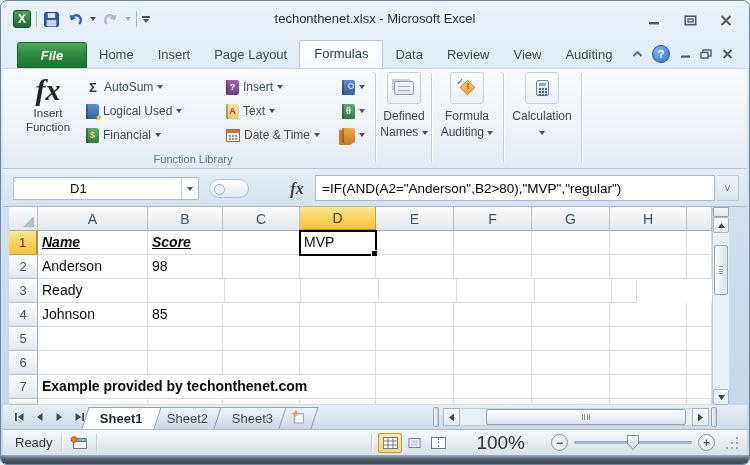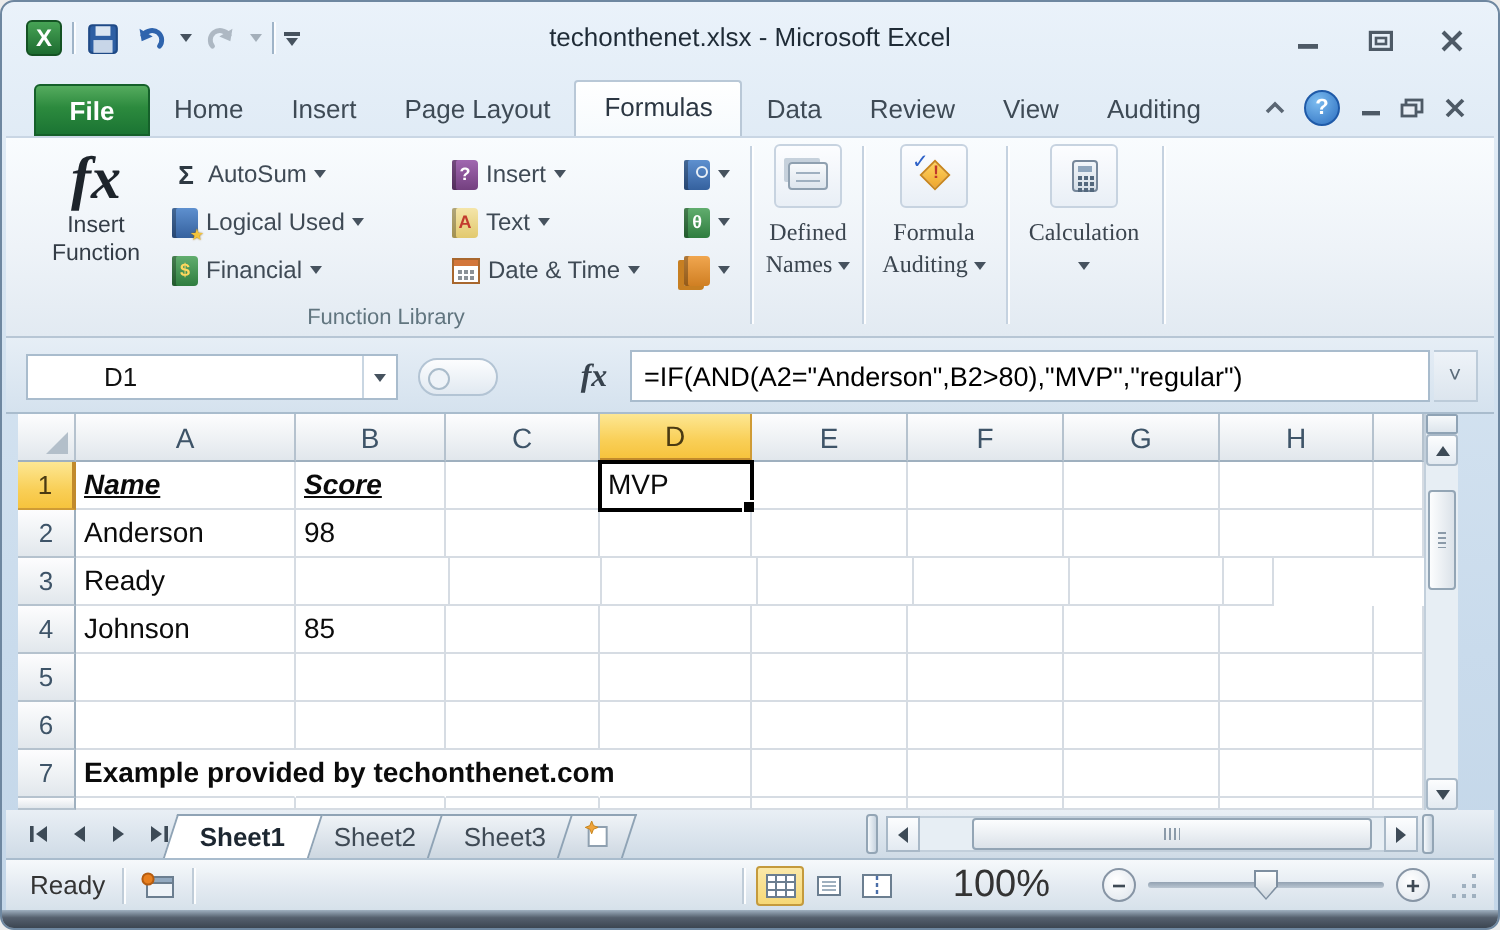--- a/index.html
+++ b/index.html
@@ -18,23 +18,23 @@
   .tri{width:0;height:0;border-left:3.5px solid transparent;border-right:3.5px solid transparent;border-top:4px solid #46525e;}
   .tri.dis{border-top-color:#a4afba;}
   .qat-more{display:flex;flex-direction:column;align-items:center;gap:1px;}
   .qat-more .bar{width:8px;height:2px;background:#46525e;}
   .title{position:absolute;left:200px;right:200px;top:10px;text-align:center;font-size:13px;color:#1f2b36;white-space:nowrap;}
   .winbtns{position:absolute;right:16px;top:13px;display:flex;gap:22px;align-items:center;}
   .wglyph{width:14px;height:12px;display:flex;align-items:flex-end;justify-content:center;}
 
   
   .tabrow{position:absolute;left:2px;right:2px;top:39px;height:28px;display:flex;align-items:flex-end;}
-  .file-tab{margin-left:14px;width:58px;height:26px;border-radius:3px 3px 0 0;border:1px solid #15602a;
+  .file-tab{margin-left:14px;width:70px;height:26px;border-radius:3px 3px 0 0;border:1px solid #15602a;
     background:linear-gradient(#55ab5e,#2c8a3e 45%,#1b7433);color:#fff;font-size:13px;font-weight:bold;
-    display:flex;align-items:center;justify-content:center;}
+    display:flex;align-items:center;justify-content:center;font-style:italic;}
   .rtab{padding:5px 12px 6px;font-size:13px;color:#3e4a55;}
   .rtab.active{background:linear-gradient(#ffffff,#f6fafd);border:1px solid #b9c8d7;border-bottom:none;
     border-radius:2px 2px 0 0;color:#2b3642;padding:5px 14px 7px;}
   .ribrt{margin-left:auto;display:flex;align-items:center;gap:9px;padding-right:14px;padding-bottom:5px;}
   .help-icon{width:18px;height:18px;border-radius:50%;background:radial-gradient(circle at 35% 30%,#7cbcf0,#2d6fc0);
     border:1px solid #1f5aa8;color:#fff;font-size:11px;font-weight:bold;display:flex;align-items:center;justify-content:center;}
   .sglyph{width:12px;height:11px;display:flex;align-items:center;justify-content:center;}
 
   
   .ribbon{position:absolute;left:2px;right:2px;top:67px;height:101px;border-top:1px solid #c9d6e4;
@@ -61,40 +61,40 @@
   .star-ov{position:absolute;right:-3px;bottom:-3px;font-size:8px;color:#f2c33c;text-shadow:0 0 1px #8a5c00;}
   .ring{position:absolute;right:1px;top:3px;width:6px;height:6px;border:1.5px solid #e9f0f7;border-radius:50%;}
   .shadow-book{box-shadow:inset 2px 0 0 rgba(0,0,0,.28),-3px 2px 0 #c77f22;}
   .cal{width:14px;height:13px;background:#fff;border:1px solid #a8672e;position:relative;flex:0 0 auto;}
   .cal::before{content:"";position:absolute;left:0;right:0;top:0;height:3px;background:#d3763a;}
   .cal .dots{position:absolute;left:2px;top:5px;width:2px;height:2px;background:#8b9197;
     box-shadow:3px 0 0 #8b9197,6px 0 0 #8b9197,0 3px 0 #8b9197,3px 3px 0 #8b9197,6px 3px 0 #8b9197;}
   .cgroup{position:absolute;top:3px;display:flex;flex-direction:column;align-items:center;gap:1px;}
   .cicon{width:34px;height:32px;border:1px solid #c7d3e0;border-radius:3px;background:linear-gradient(#fcfdff,#e9eff6);
     display:flex;align-items:center;justify-content:center;margin-bottom:4px;}
-  .clabel{font-size:12px;color:#3b454f;line-height:15px;text-align:center;font-family:Liberation Serif, serif;}
+  .clabel{font-size:12px;color:#3b454f;line-height:15px;text-align:center;}
   .tag-icon{width:20px;height:14px;border:1px solid #8fa0b0;border-radius:2px;background:linear-gradient(#f8fafc,#dde5ed);
     position:relative;box-shadow:-3px -3px 0 -1px #c6d1dc;}
   .tag-icon::after{content:"";position:absolute;left:3px;top:4px;right:3px;height:1px;background:#9fb0c0;box-shadow:0 4px 0 #9fb0c0;}
   .diam-wrap{position:relative;width:20px;height:18px;}
   .diamond{position:absolute;left:5px;top:3px;width:11px;height:11px;transform:rotate(45deg);
     background:linear-gradient(135deg,#ffd45e,#eea62f);border:1px solid #c8861d;}
   .diam-ex{position:absolute;left:8px;top:2px;width:6px;text-align:center;font-size:9px;font-weight:bold;color:#c0392b;}
   .diam-check{position:absolute;left:-1px;top:-3px;font-size:10px;font-weight:bold;color:#2e62c8;}
   .calc-icon{width:13px;height:16px;border:1px solid #76879a;border-radius:2px;background:linear-gradient(#f2f6fa,#d6dfe8);position:relative;}
   .calc-icon::before{content:"";position:absolute;left:2px;right:2px;top:2px;height:3px;background:#8fa6bd;}
   .calc-icon .dots{position:absolute;left:2px;top:7px;width:2px;height:2px;background:#53687d;
     box-shadow:3px 0 0 #53687d,6px 0 0 #53687d,0 3px 0 #53687d,3px 3px 0 #53687d,6px 3px 0 #53687d,0 6px 0 #53687d,3px 6px 0 #53687d,6px 6px 0 #53687d;}
 
   
   .fbar{position:absolute;left:2px;right:2px;top:168px;height:38px;background:linear-gradient(#e6eef6,#d5e2ee);
     border-bottom:1px solid #a9bccd;}
   .namebox{position:absolute;left:10px;top:8px;width:186px;height:23px;background:#fff;border:1px solid #a9bccd;
     display:flex;align-items:center;font-size:13px;color:#111;}
-  .namebox .nm{padding-left:38px;flex:1;}
+  .namebox .nm{padding-left:56px;flex:1;}
   .namebox .dd{width:17px;height:100%;border-left:1px solid #c9d6e2;display:flex;align-items:center;justify-content:center;}
   .fb-capsule{position:absolute;left:206px;top:10px;width:40px;height:19px;border-radius:10px;
     background:linear-gradient(#fcfdfe,#e1e9f1);border:1px solid #b3c4d4;}
   .fb-capsule::after{content:"";position:absolute;left:4px;top:4px;width:9px;height:9px;border-radius:50%;
     background:#eef3f8;border:1px solid #aabccb;}
   .fb-fx{position:absolute;left:280px;top:8px;width:28px;height:23px;display:flex;align-items:center;justify-content:center;
     font-family:"Liberation Serif","DejaVu Serif",serif;font-style:italic;font-weight:bold;font-size:16px;color:#37424d;}
   .fb-input{position:absolute;left:312px;right:32px;top:6px;height:26px;background:#fff;border:1px solid #a9bccd;
     display:flex;align-items:center;padding-left:6px;font-size:13.5px;color:#000;white-space:nowrap;overflow:hidden;}
   .fb-expand{position:absolute;right:8px;top:6px;width:22px;height:26px;display:flex;align-items:center;justify-content:center;

